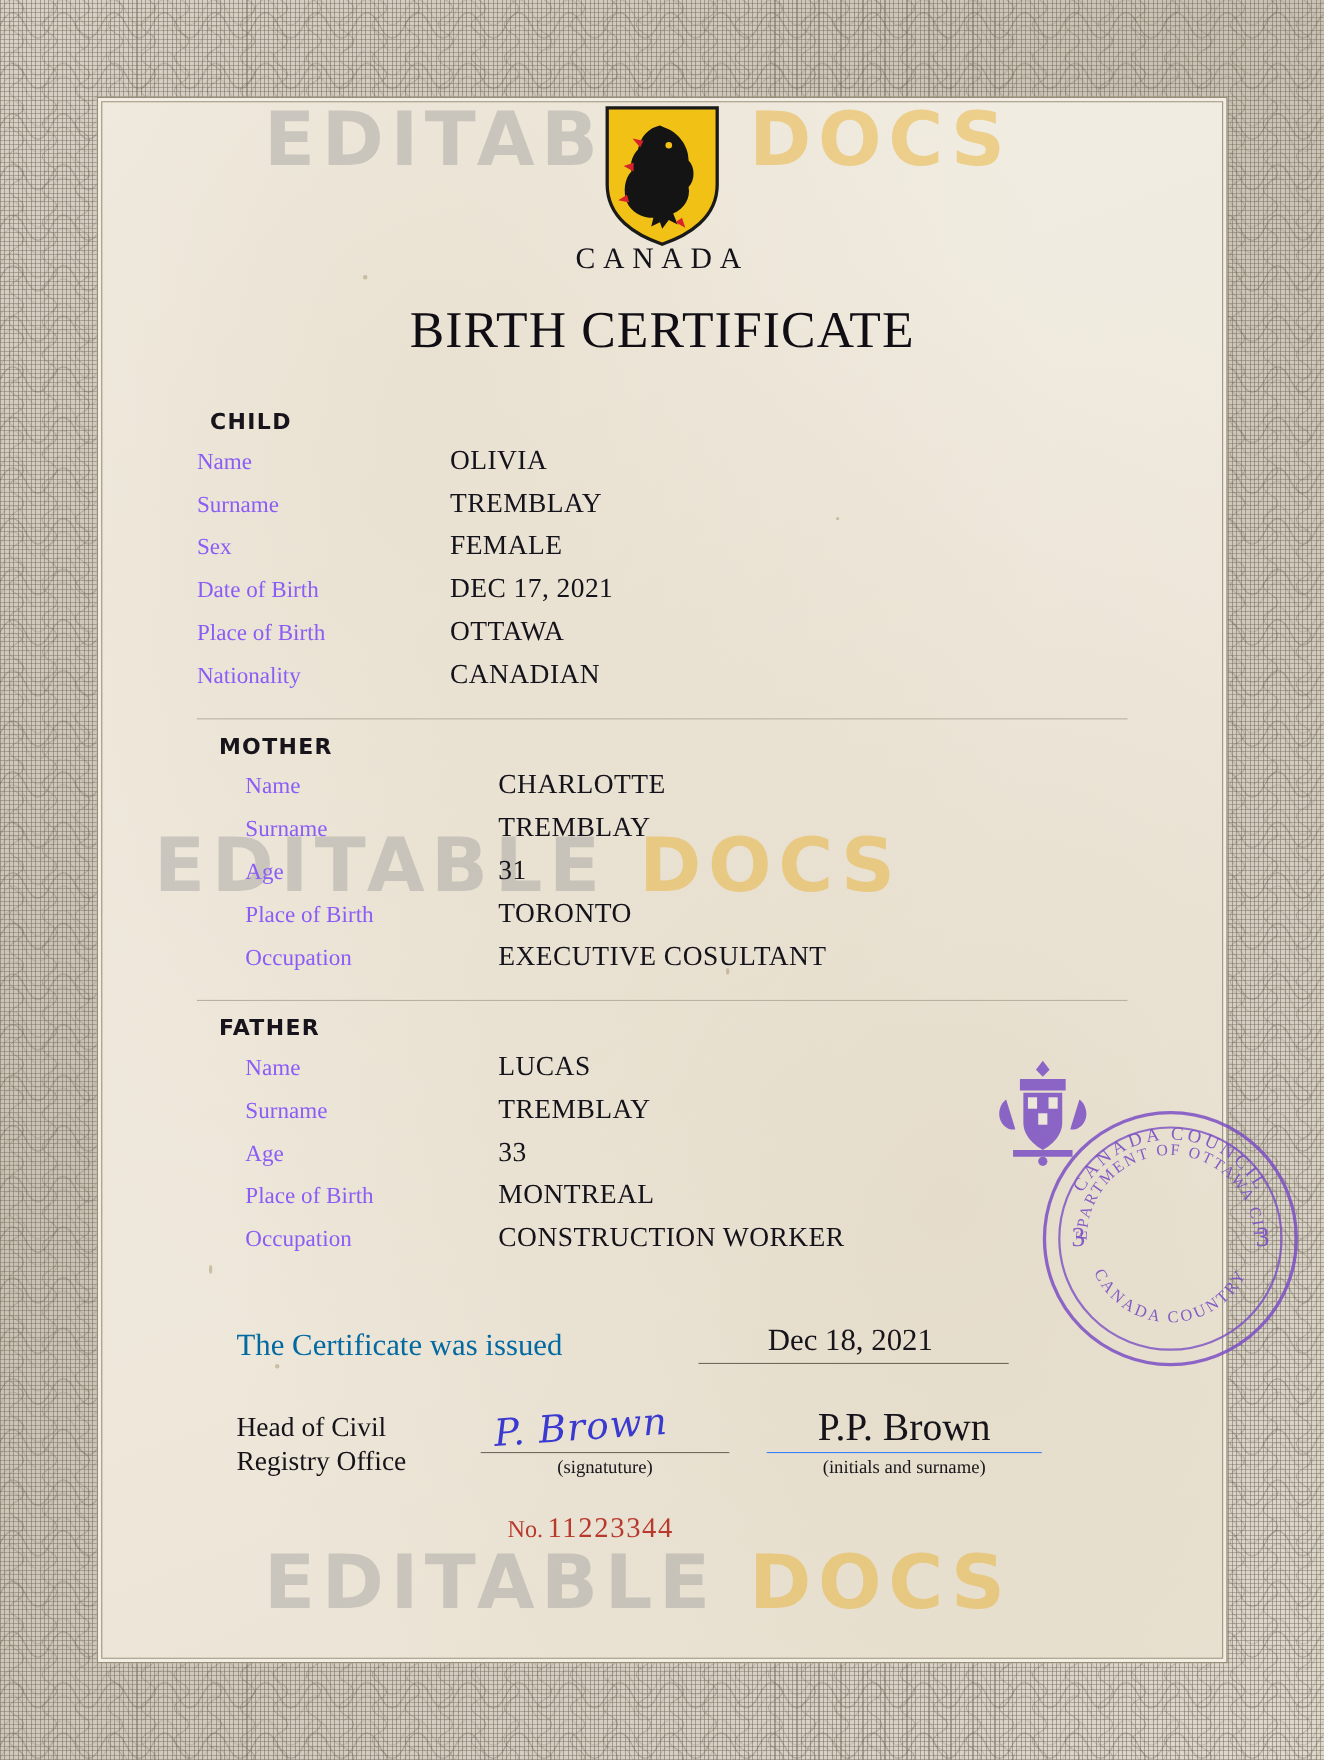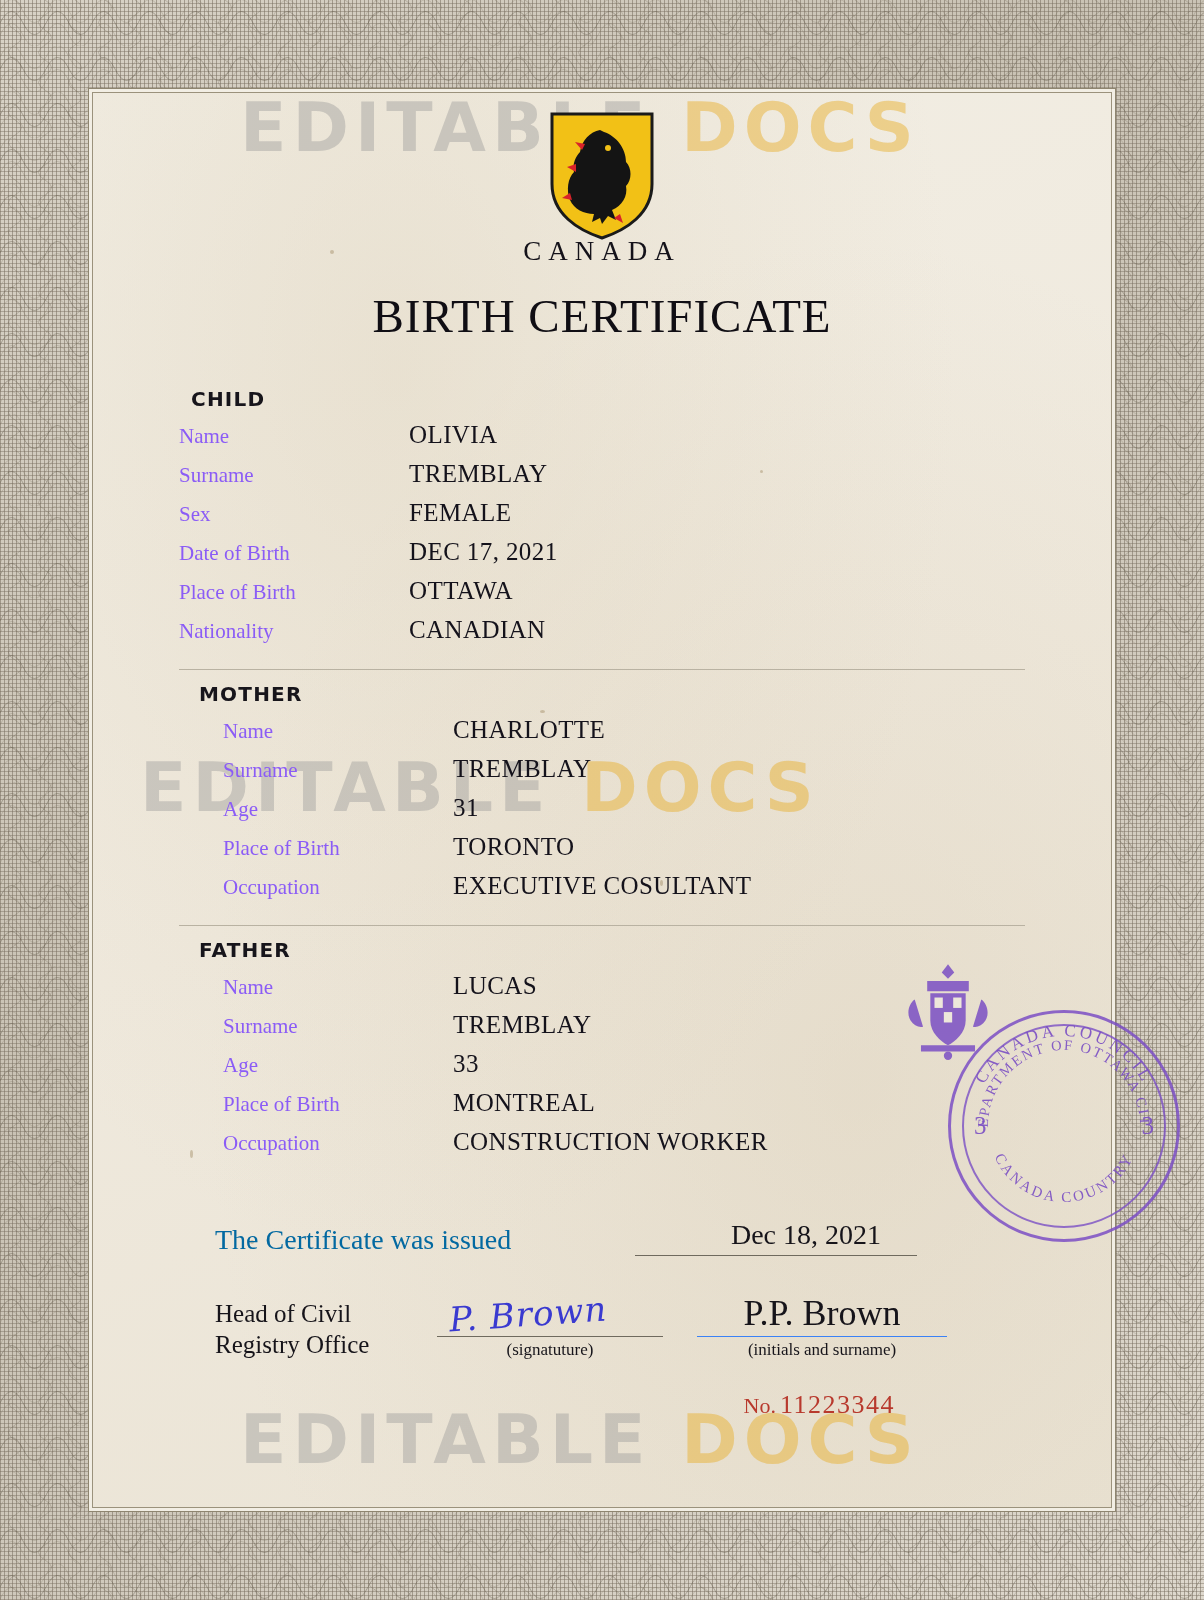--- a/index.html
+++ b/index.html
@@ -64,21 +64,21 @@
   .wm .ed { color: rgba(150,150,150,0.40); }
   .wm .dc { color: rgba(232,175,45,0.48); }
   .wm1 { left: 240px; top: 88px; }
   .wm2 { left: 140px; top: 748px; }
   .wm3 { left: 240px; top: 1400px; }
 
   
   .content {
     position: absolute;
     left: 120px;
-    top: 96px;
+    top: 80px;
     width: 964px;
     text-align: center;
   }
   .crest-wrap {
     margin-top: 14px;
     height: 120px;
   }
   .country {
     font-family: "Liberation Serif", serif;
     font-size: 27px;
@@ -197,21 +197,21 @@
     color: #0369a1;
     width: 420px;
   }
   .issued-date {
     font-family: "Liberation Serif", serif;
     font-size: 28px;
     color: #16141a;
     border-bottom: 1px solid #6f6a5e;
     padding: 0 36px 4px 30px;
     min-width: 216px;
-    text-align: right;
+    text-align: center;
   }
   .sign-row {
     display: flex;
     align-items: flex-end;
     margin-top: 34px;
     padding-left: 36px;
   }
   .sign-title {
     font-family: "Liberation Serif", serif;
     font-size: 25px;
@@ -249,21 +249,21 @@
     font-family: "Liberation Serif", serif;
     font-size: 36px;
     color: #16141a;
     display: flex;
     align-items: flex-end;
     justify-content: center;
     padding-bottom: 2px;
   }
   .docnum {
     margin-top: 30px;
-    text-align: right;
+    text-align: center;
     padding-right: 130px;
   }
   .docnum .lbl {
     font-family: "Liberation Serif", serif;
     font-size: 22px;
     color: #b8392d;
   }
   .docnum .num {
     font-family: "Liberation Serif", serif;
     font-size: 26px;

